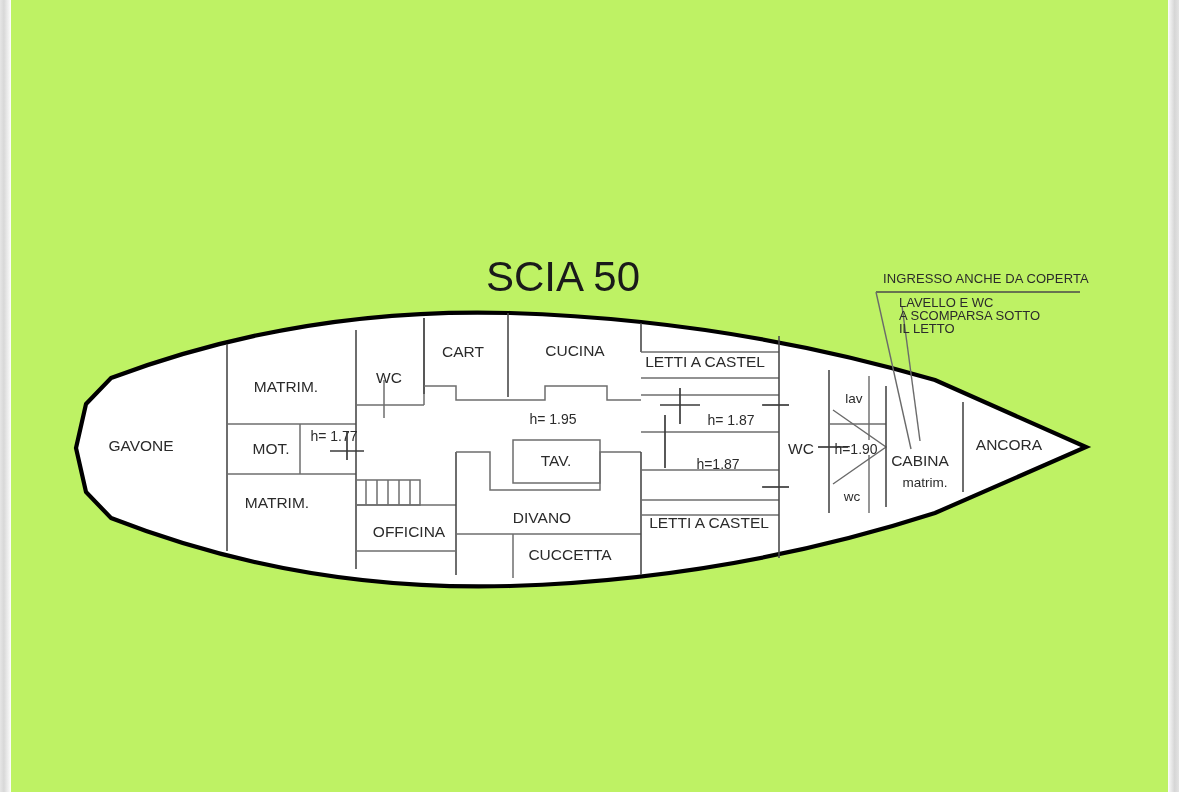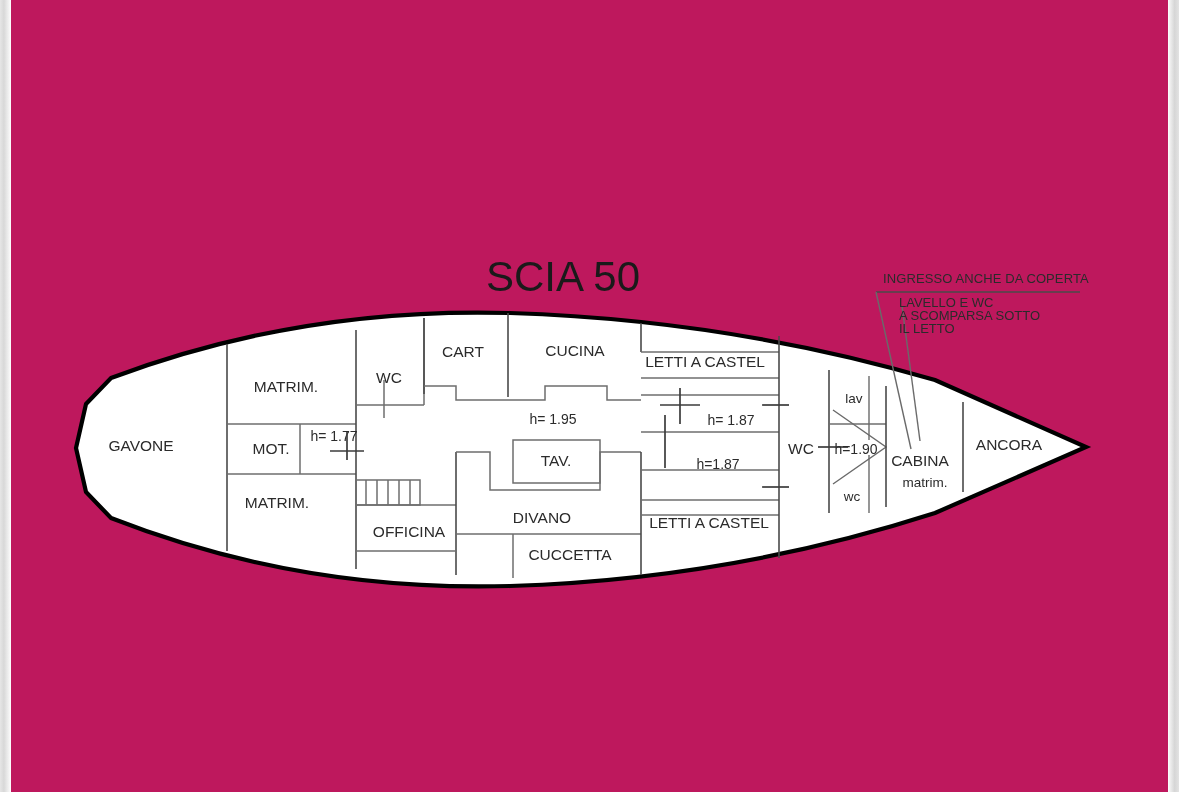--- a/index.html
+++ b/index.html
@@ -11,21 +11,21 @@
   body {
     width: 1179px;
     height: 792px;
     position: relative;
     overflow: hidden;
     font-family: "Liberation Sans", sans-serif;
   }
   #page {
     position: absolute;
     inset: 0;
-    background: #be185d;
+    background: #bef264;
   }
   
   .edge-band {
     position: absolute;
     top: 0;
     bottom: 0;
     pointer-events: none;
   }
   .edge-band.left {
     left: 0;

